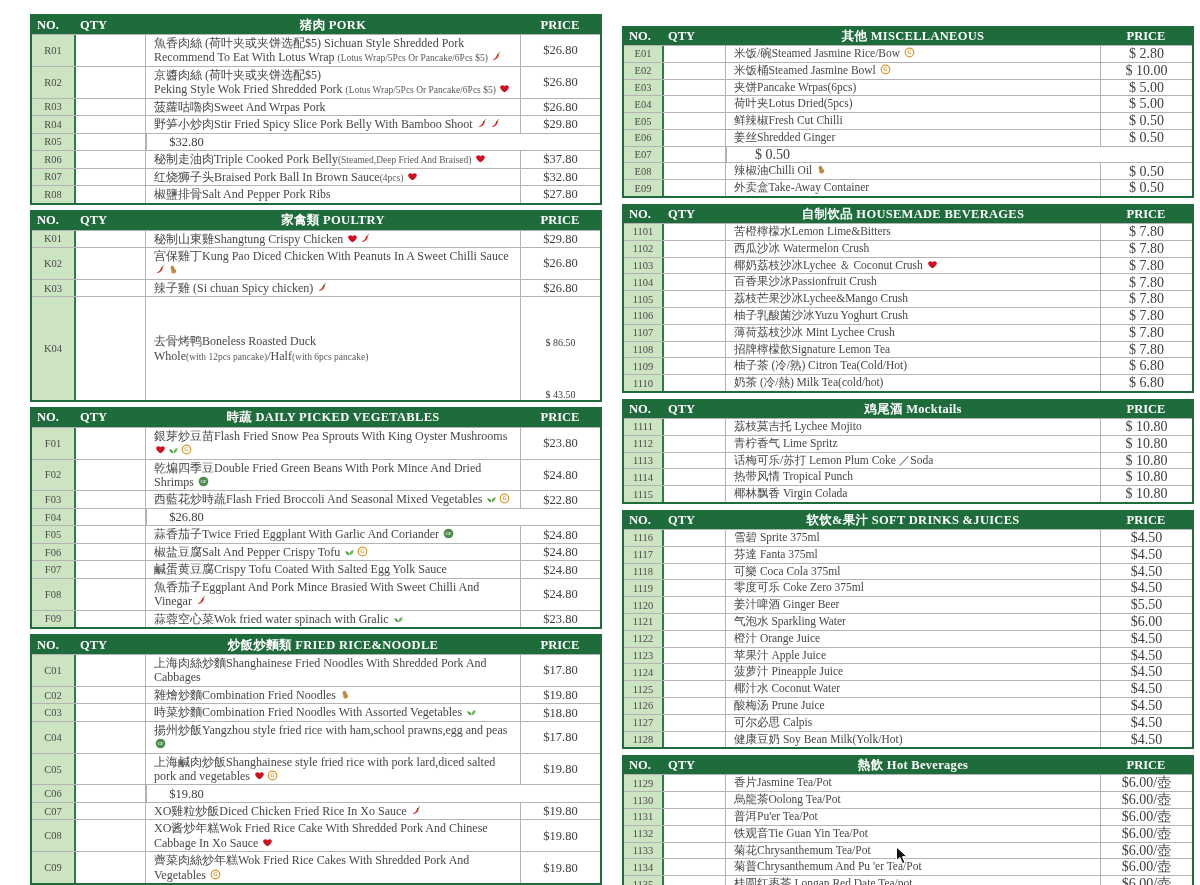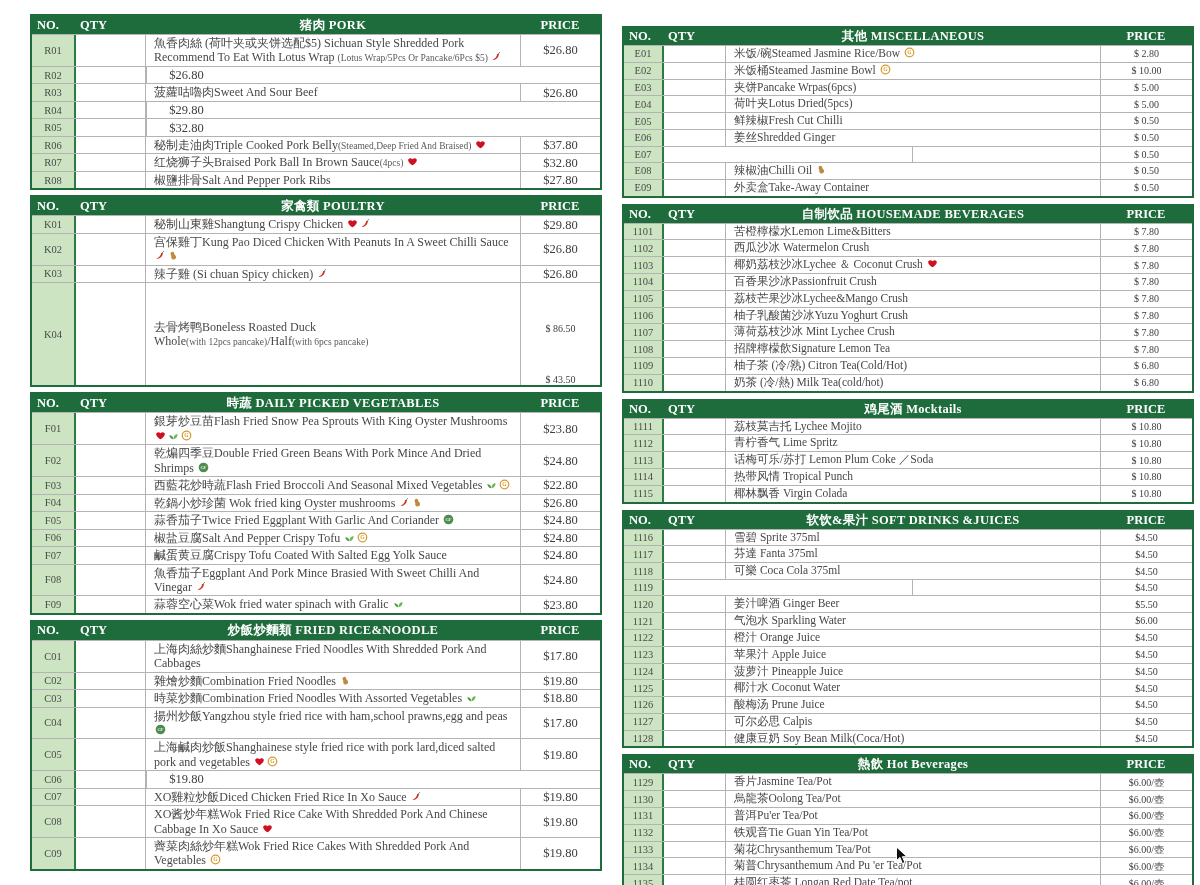--- a/index.html
+++ b/index.html
@@ -24,26 +24,26 @@
   .td-desc{flex:1;box-sizing:border-box;padding:1px 4px 1px 8px;font-size:12px;line-height:1.2;
            display:flex;align-items:center;}
   .td-desc .inner{display:block;width:100%;}
   .td-price{width:80px;box-sizing:border-box;border-left:1px solid #b3b3b3;display:flex;
             flex-direction:column;align-items:center;justify-content:center;
             font-size:12.5px;color:#3e3e3e;}
   .td-price .pl{line-height:1.12;white-space:nowrap;}
   .td-price .pl.small{font-size:10px;margin-top:40px;}
 
   .compact .thead{height:17px;}
-  .compact .trow{min-height:15.3px;justify-content:space-between;}
+  .compact .trow{min-height:15.3px;}
   .compact .c-no,.compact .td-no{width:40px;}
   .compact .c-qty,.compact .td-qty{width:62px;}
   .compact .c-price,.compact .td-price{width:92px;}
   .compact .td-desc{font-size:11.5px;}
-  .compact .td-price{font-size:10px;}
+  .compact .td-price{font-size:14px;}
 
   .seg-cn,.seg-en{color:#474747;}
   .seg-sm{font-size:9.5px;color:#5a5a5a;}
   .icon{display:inline-block;width:11px;height:11px;vertical-align:-1px;margin:0 1px;}
   .icon svg{width:100%;height:100%;display:block;}
 
   .cursor{position:absolute;left:895px;top:846px;width:14px;height:19px;z-index:5;}
 </style>
 </head>
 <body>
@@ -66,37 +66,51 @@
                   <path d="M11 4.6c-.2-1.1.3-2 1.5-2.4" fill="none" stroke="#3d8b3d" stroke-width="1.4" stroke-linecap="round"></path>
                 </svg></span></span>
           </div>
           <div class="td-price">
             <div class="pl">$26.80</div>
           </div>
         </div>
         <div class="trow">
           <div class="td-no">R02</div>
           <div class="td-qty"></div>
+          <div class="td-desc">
+            <span class="inner"><span class="seg-cn">京醬肉絲 (荷叶夹或夹饼选配$5)</span><br><span class="seg-en">Peking Style Wok Fried Shredded Pork </span><span class="seg-sm">(Lotus Wrap/5Pcs Or Pancake/6Pcs $5) </span><span class="icon"><svg viewBox="0 0 16 16">
+                  <path d="M8 13.6C2.2 9.6.8 6.4 2.4 4.3 3.8 2.5 6.6 2.8 8 4.8c1.4-2 4.2-2.3 5.6-.5 1.6 2.1.2 5.3-5.6 9.3z" fill="#cf1020"></path>
+                </svg></span></span>
+          </div>
           <div class="td-price">
             <div class="pl">$26.80</div>
           </div>
         </div>
         <div class="trow">
           <div class="td-no">R03</div>
           <div class="td-qty"></div>
           <div class="td-desc">
-            <span class="inner"><span class="seg-cn">菠蘿咕嚕肉</span><span class="seg-en">Sweet And Sour Beef</span></span>
+            <span class="inner"><span class="seg-cn">菠蘿咕嚕肉</span><span class="seg-en">Sweet And Wrpas Pork</span></span>
           </div>
           <div class="td-price">
             <div class="pl">$26.80</div>
           </div>
         </div>
         <div class="trow">
           <div class="td-no">R04</div>
           <div class="td-qty"></div>
+          <div class="td-desc">
+            <span class="inner"><span class="seg-cn">野笋小炒肉</span><span class="seg-en">Stir Fried Spicy Slice Pork Belly With Bamboo Shoot </span><span class="icon"><svg viewBox="0 0 16 16">
+                  <path d="M11.2 4.2c.5 4.1-2.7 7.7-7.7 8.7-1 .2-1.3-.4-.5-.8 3.6-1.7 5.6-4.3 5.9-7.9z" fill="#d7281e"></path>
+                  <path d="M11 4.6c-.2-1.1.3-2 1.5-2.4" fill="none" stroke="#3d8b3d" stroke-width="1.4" stroke-linecap="round"></path>
+                </svg></span><span class="icon"><svg viewBox="0 0 16 16">
+                  <path d="M11.2 4.2c.5 4.1-2.7 7.7-7.7 8.7-1 .2-1.3-.4-.5-.8 3.6-1.7 5.6-4.3 5.9-7.9z" fill="#d7281e"></path>
+                  <path d="M11 4.6c-.2-1.1.3-2 1.5-2.4" fill="none" stroke="#3d8b3d" stroke-width="1.4" stroke-linecap="round"></path>
+                </svg></span></span>
+          </div>
           <div class="td-price">
             <div class="pl">$29.80</div>
           </div>
         </div>
         <div class="trow">
           <div class="td-no">R05</div>
           <div class="td-qty"></div>
           <div class="td-price">
             <div class="pl">$32.80</div>
           </div>
@@ -248,28 +262,20 @@
                   <text x="8" y="10.8" text-anchor="middle" font-size="8" font-weight="bold" fill="#d89a2a">G</text>
                 </svg></span></span>
           </div>
           <div class="td-price">
             <div class="pl">$22.80</div>
           </div>
         </div>
         <div class="trow">
           <div class="td-no">F04</div>
           <div class="td-qty"></div>
-          <div class="td-desc">
-            <span class="inner"><span class="seg-cn">乾鍋小炒珍菌 </span><span class="seg-en">Wok fried king  Oyster mushrooms </span><span class="icon"><svg viewBox="0 0 16 16">
-                  <path d="M11.2 4.2c.5 4.1-2.7 7.7-7.7 8.7-1 .2-1.3-.4-.5-.8 3.6-1.7 5.6-4.3 5.9-7.9z" fill="#d7281e"></path>
-                  <path d="M11 4.6c-.2-1.1.3-2 1.5-2.4" fill="none" stroke="#3d8b3d" stroke-width="1.4" stroke-linecap="round"></path>
-                </svg></span><span class="icon"><svg viewBox="0 0 16 16">
-                  <path d="M6.2 2.6c1.8 0 2.9 1.3 2.9 2.9 0 .8.5 1.3 1.1 1.8 1 .7 1.6 1.7 1.6 3 0 2.1-1.6 3.6-3.6 3.6-1.4 0-2.6-.8-3.2-2-.3-.7-.4-1.4-.2-2.2.2-.7.1-1.2-.3-1.8C4 7.3 3.8 6.6 3.8 5.8c0-1.8 1-3.2 2.4-3.2z" fill="#c08a3e"></path>
-                </svg></span></span>
-          </div>
           <div class="td-price">
             <div class="pl">$26.80</div>
           </div>
         </div>
         <div class="trow">
           <div class="td-no">F05</div>
           <div class="td-qty"></div>
           <div class="td-desc">
             <span class="inner"><span class="seg-cn">蒜香茄子</span><span class="seg-en">Twice Fried Eggplant With Garlic And Coriander </span><span class="icon"><svg viewBox="0 0 16 16">
                   <circle cx="8" cy="8" r="7" fill="#4e8b4f"></circle>
@@ -756,20 +762,23 @@
           <div class="td-desc">
             <span class="inner"><span class="seg-cn">可樂 </span><span class="seg-en">Coca Cola  375ml</span></span>
           </div>
           <div class="td-price">
             <div class="pl">$4.50</div>
           </div>
         </div>
         <div class="trow">
           <div class="td-no">1119</div>
           <div class="td-qty"></div>
+          <div class="td-desc">
+            <span class="inner"><span class="seg-cn">零度可乐 </span><span class="seg-en">Coke Zero  375ml</span></span>
+          </div>
           <div class="td-price">
             <div class="pl">$4.50</div>
           </div>
         </div>
         <div class="trow">
           <div class="td-no">1120</div>
           <div class="td-qty"></div>
           <div class="td-desc">
             <span class="inner"><span class="seg-cn">姜汁啤酒 </span><span class="seg-en">Ginger Beer</span></span>
           </div>
@@ -844,21 +853,21 @@
             <span class="inner"><span class="seg-cn">可尔必思 </span><span class="seg-en">Calpis</span></span>
           </div>
           <div class="td-price">
             <div class="pl">$4.50</div>
           </div>
         </div>
         <div class="trow">
           <div class="td-no">1128</div>
           <div class="td-qty"></div>
           <div class="td-desc">
-            <span class="inner"><span class="seg-cn">健康豆奶 </span><span class="seg-en">Soy Bean Milk(Coca/Hot)</span></span>
+            <span class="inner"><span class="seg-cn">健康豆奶 </span><span class="seg-en">Soy Bean Milk(Yolk/Hot)</span></span>
           </div>
           <div class="td-price">
             <div class="pl">$4.50</div>
           </div>
         </div>
       </div>
       <div class="menu-table compact">
         <div class="thead">
           <div class="hc c-no">NO.</div>
           <div class="hc c-qty">QTY</div>

